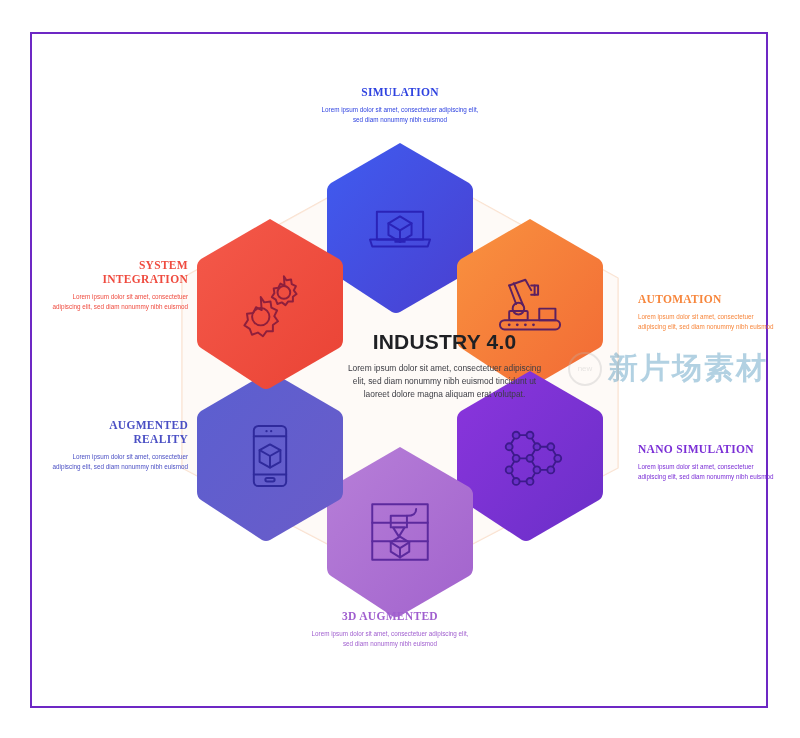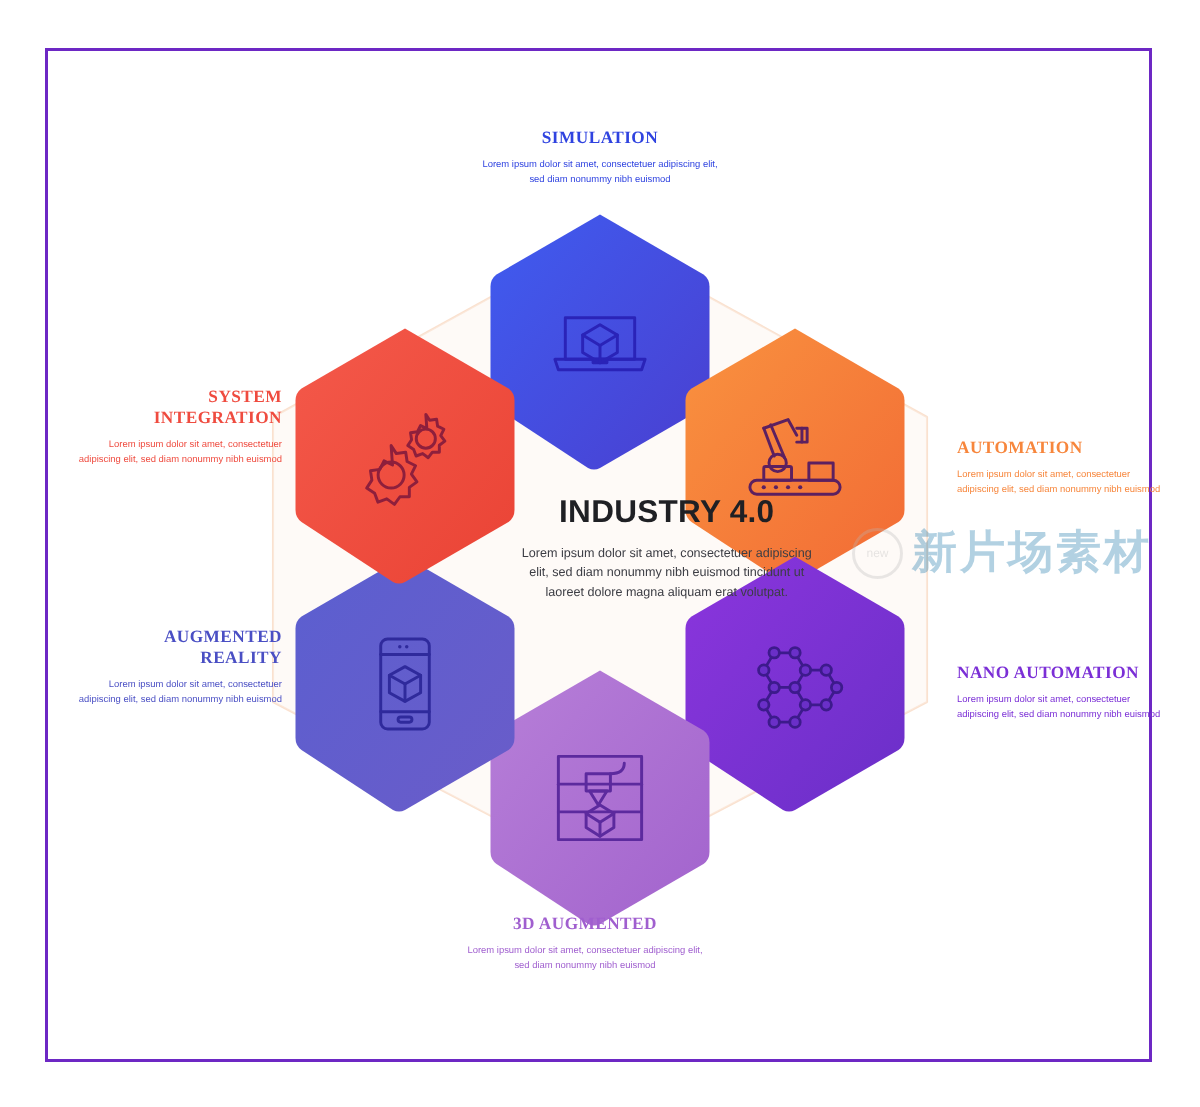--- a/index.html
+++ b/index.html
@@ -348,21 +348,21 @@
     <div class="title" style="color:#2f43e0">SIMULATION</div>
     <div class="desc" style="color:#2f43e0">Lorem ipsum dolor sit amet, consectetuer adipiscing elit, sed diam nonummy nibh euismod</div>
   </div>
 
   <div class="label right lbl-auto">
     <div class="title" style="color:#f7863c">AUTOMATION</div>
     <div class="desc" style="color:#f7863c">Lorem ipsum dolor sit amet, consectetuer adipiscing elit, sed diam nonummy nibh euismod</div>
   </div>
 
   <div class="label right lbl-nano">
-    <div class="title" style="color:#7b2fd6">NANO AUTOMATION</div>
+    <div class="title" style="color:#7b2fd6">NANO SIMULATION</div>
     <div class="desc" style="color:#7b2fd6">Lorem ipsum dolor sit amet, consectetuer adipiscing elit, sed diam nonummy nibh euismod</div>
   </div>
 
   <div class="label center lbl-3dp">
     <div class="title" style="color:#a05fcf">3D AUGMENTED</div>
     <div class="desc" style="color:#a05fcf">Lorem ipsum dolor sit amet, consectetuer adipiscing elit, sed diam nonummy nibh euismod</div>
   </div>
 
   <div class="label left lbl-ar">
     <div class="title" style="color:#4a4fc4">AUGMENTED REALITY</div>

